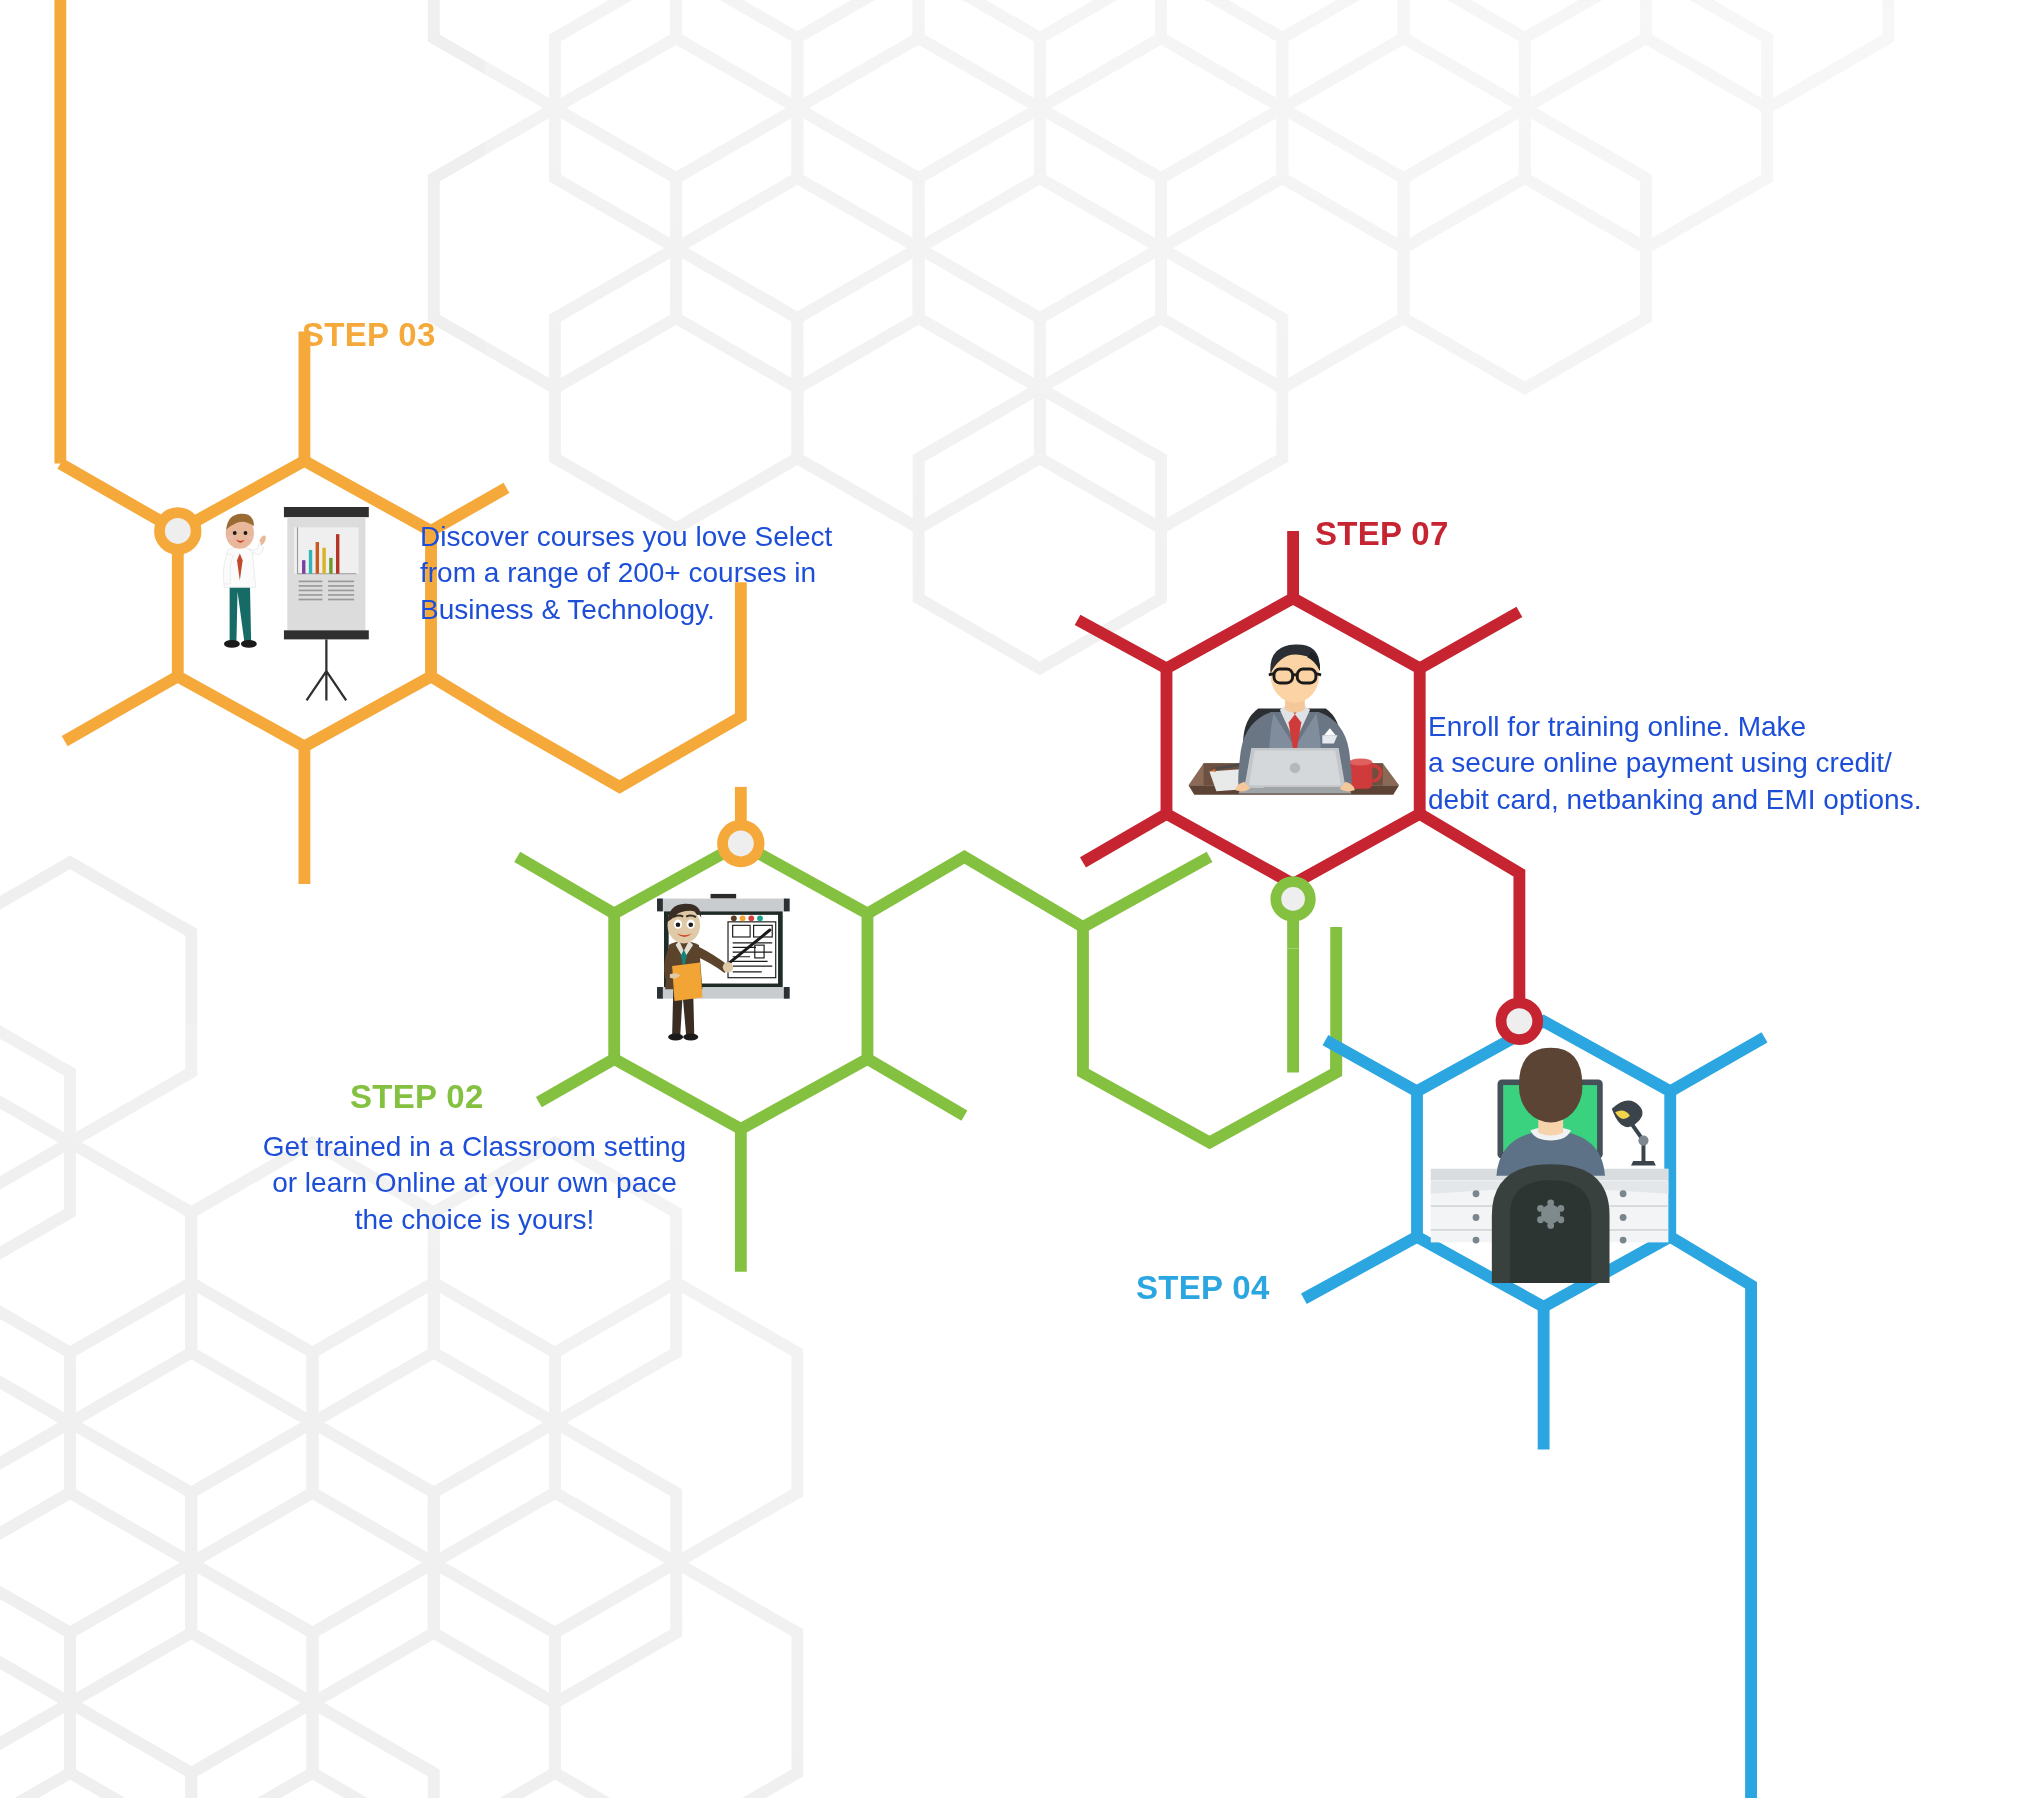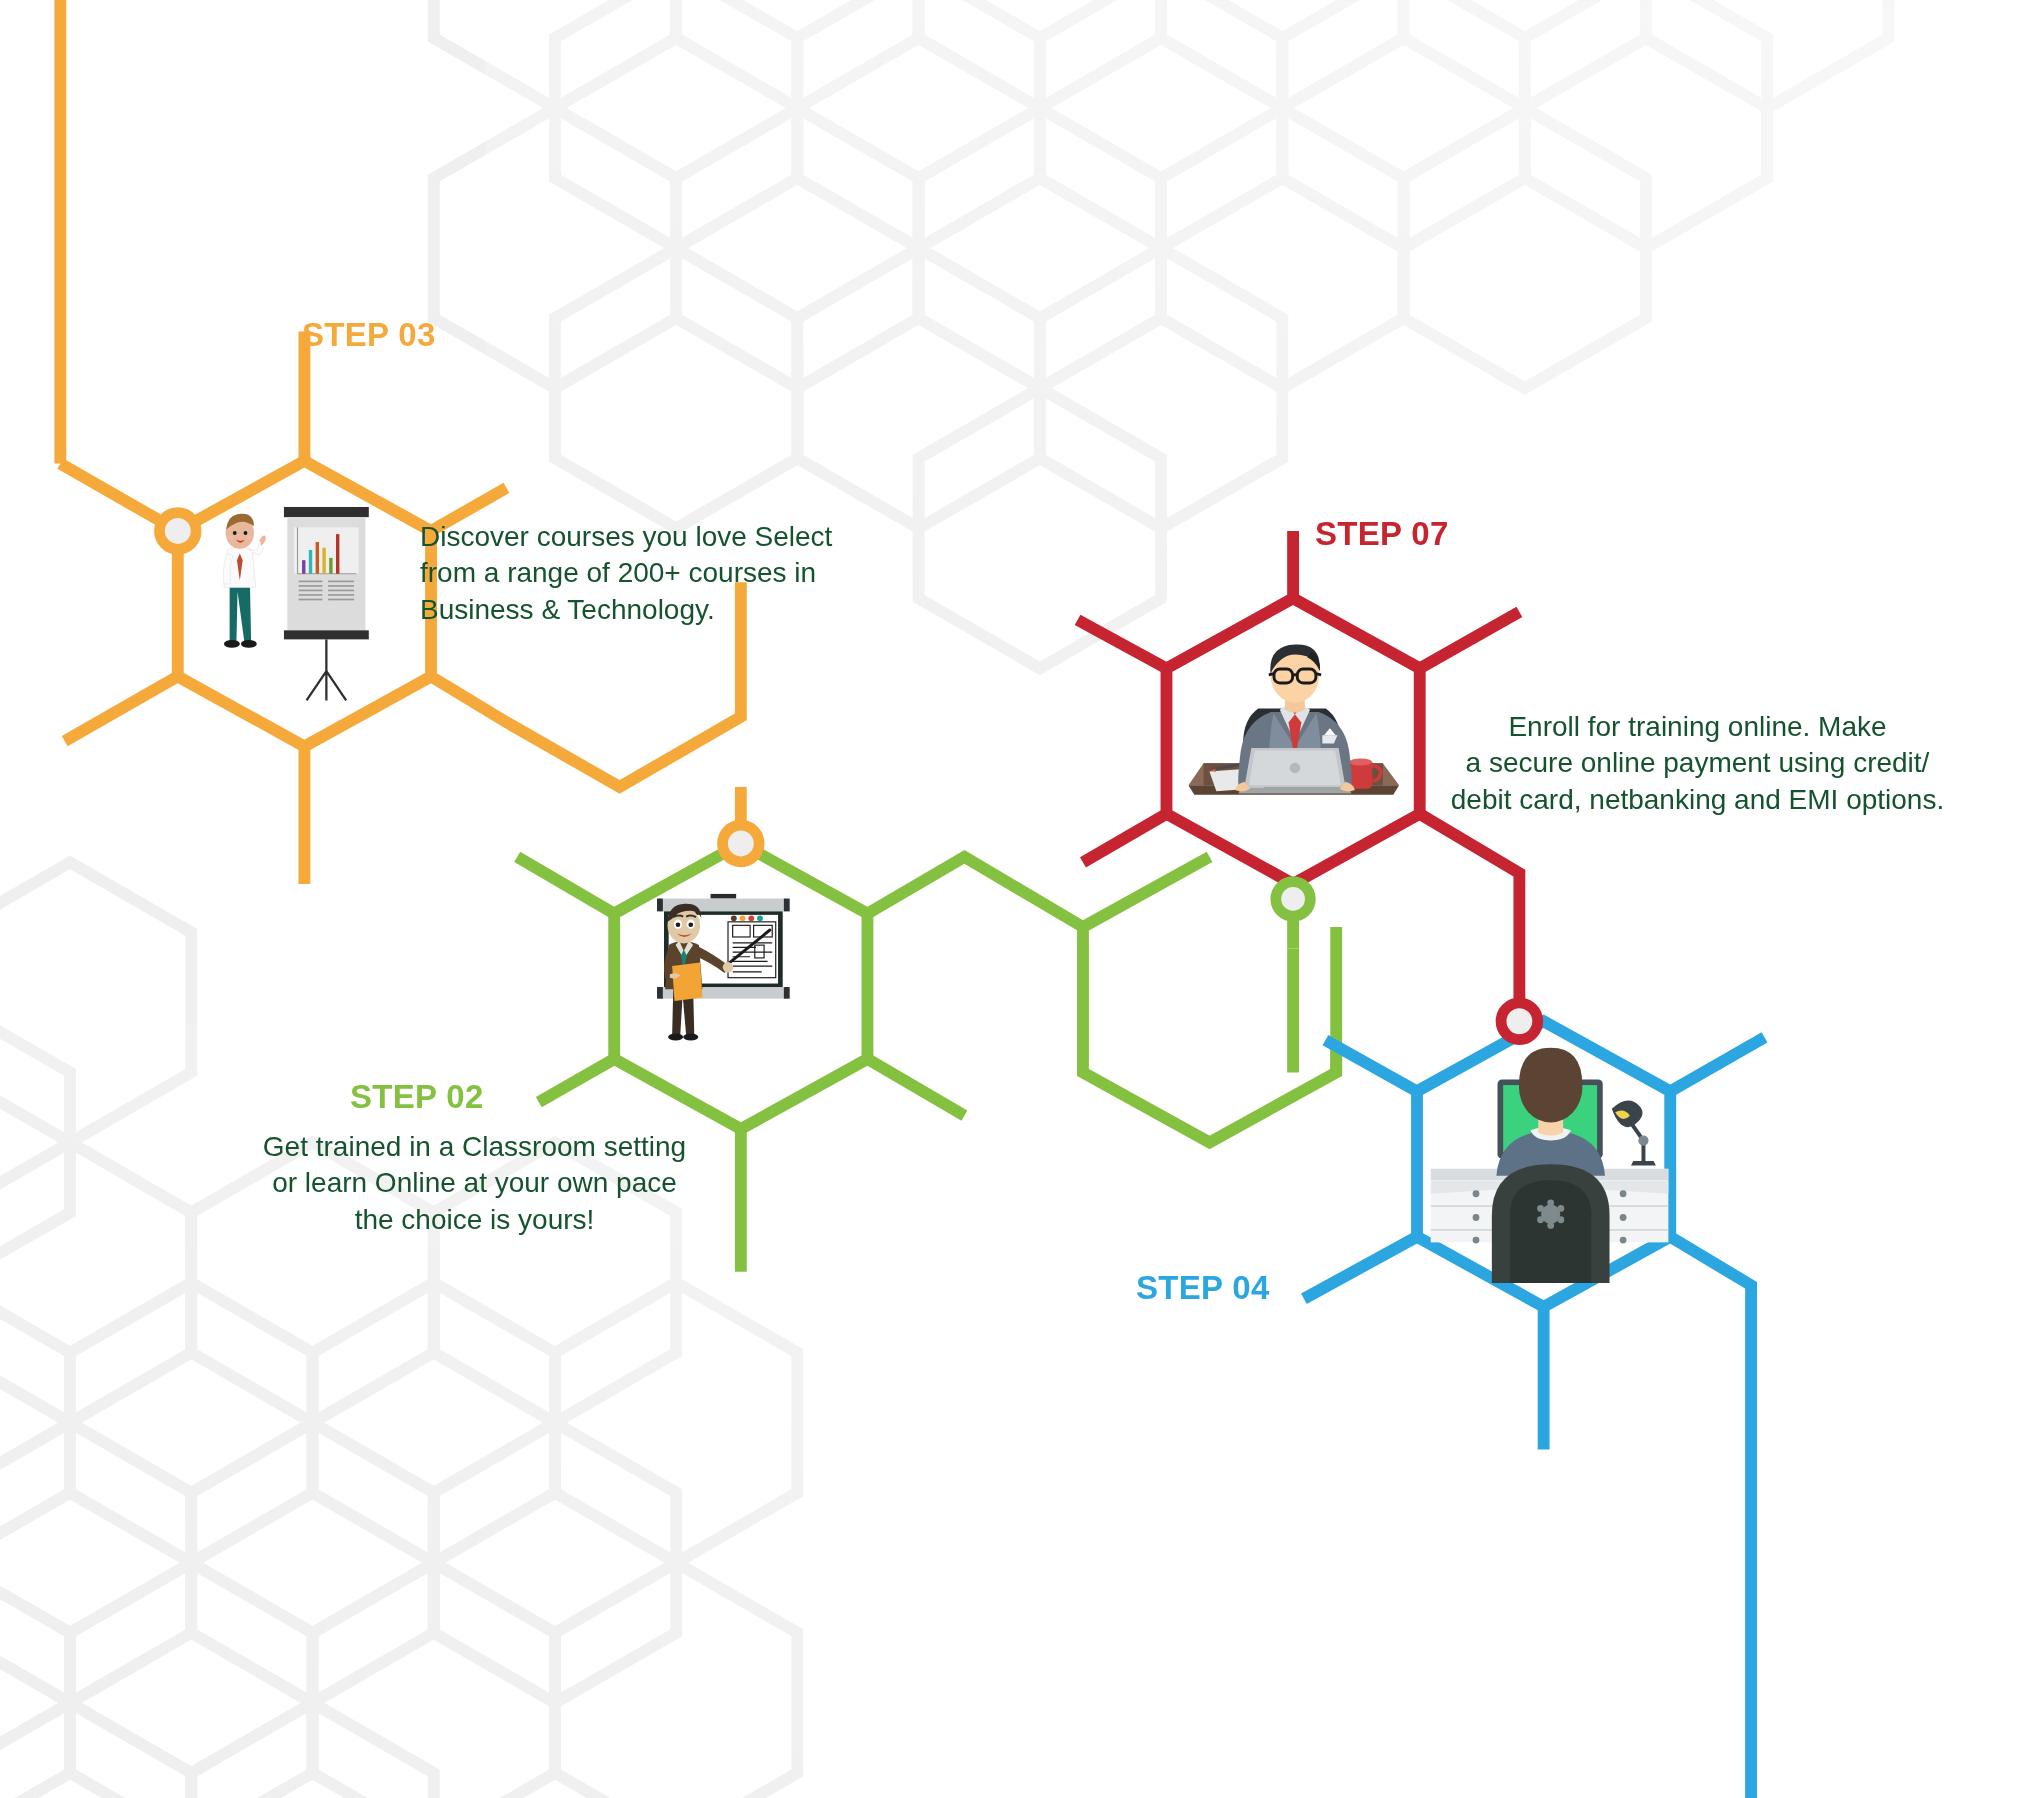--- a/index.html
+++ b/index.html
@@ -5,29 +5,29 @@
   html,body{margin:0;padding:0;}
   body{
     width:2035px;height:1799px;
     background:#ffffff;
     font-family:"Liberation Sans", sans-serif;
     overflow:hidden;
     position:relative;
   }
   #stage{position:absolute;inset:0;width:2035px;height:1799px;}
   svg.layer{position:absolute;left:0;top:0;width:2035px;height:1799px;}
-  .txt{position:absolute;color:#14532d;font-size:28px;line-height:1.30;white-space:pre-line;}
+  .txt{position:absolute;color:#1d4ed8;font-size:28px;line-height:1.30;white-space:pre-line;}
   .steplabel{position:absolute;font-weight:bold;font-size:33px;letter-spacing:0.3px;}
   #s1-label{color:#f6a93b;left:302px;top:316px;}
   #s2-label{color:#85c141;left:350px;top:1078px;}
   #s3-label{color:#c62430;left:1315px;top:515px;}
   #s4-label{color:#2ba6e0;left:1136px;top:1269px;}
   #s1-body{left:420px;top:519px;width:426px;text-align:left;}
   #s2-body{left:224px;top:1129px;width:501px;text-align:center;}
-  #s3-body{left:1428px;top:709px;width:539px;text-align:center;}
+  #s3-body{left:1428px;top:709px;width:539px;text-align:left;}
   #s4-body{left:1013px;top:1328px;width:501px;text-align:right;}
 </style>
 </head>
 <body>
 
 <div id="stage">
 
   <svg class="layer" viewBox="0 0 3777 3338">
     <defs>
       <g id="bghex">

